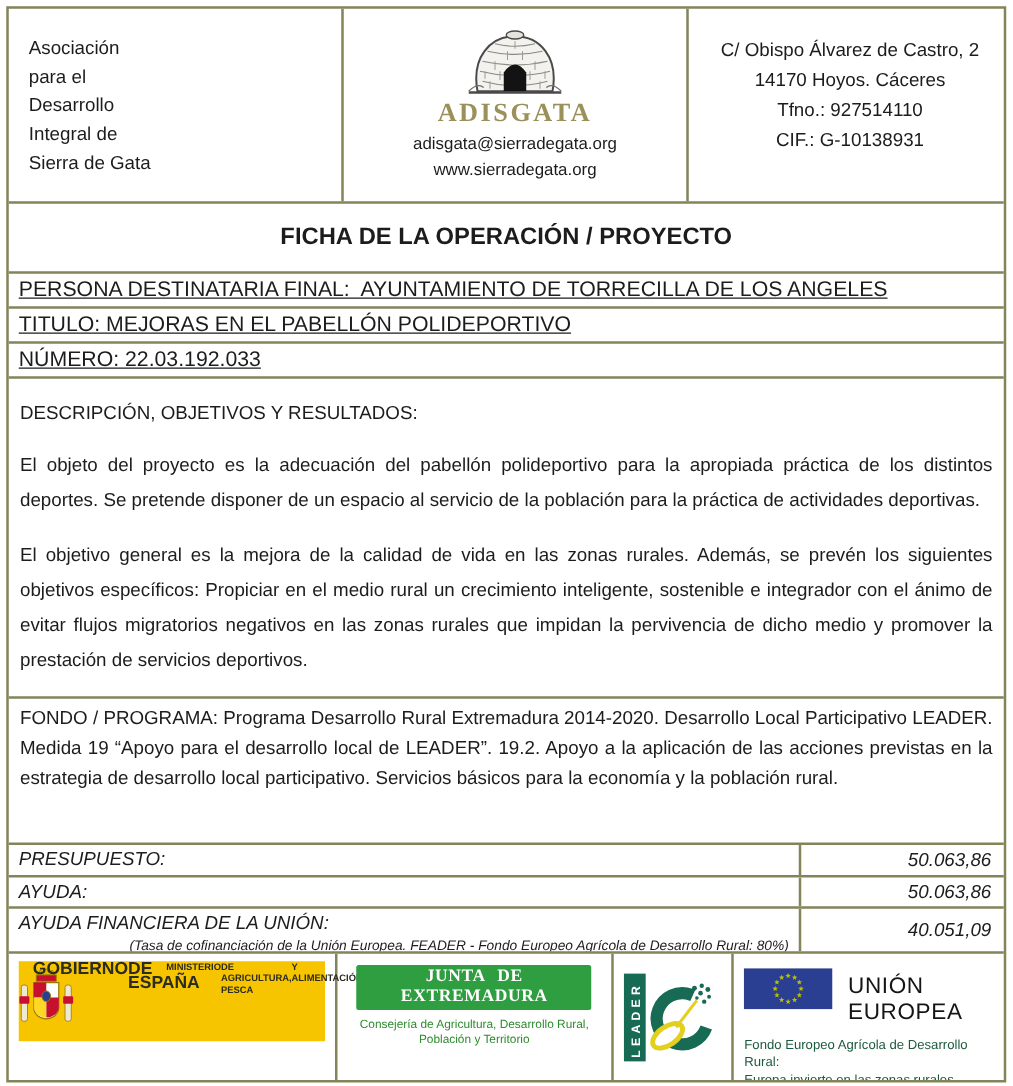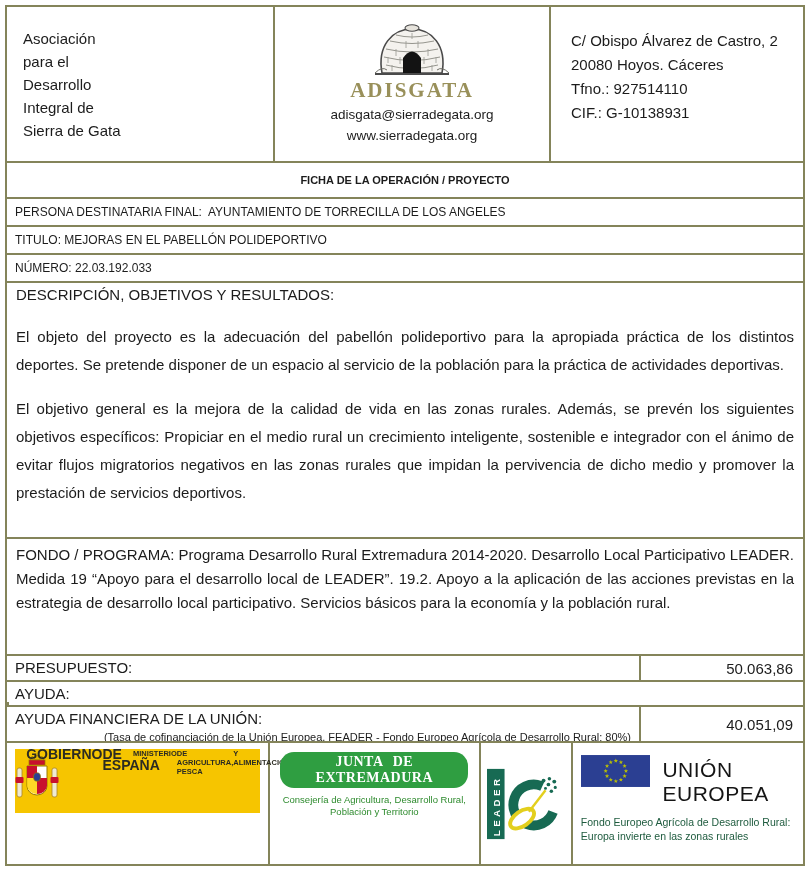--- a/index.html
+++ b/index.html
@@ -17,41 +17,41 @@
     position:absolute;left:5px;top:5px;width:800px;height:861px;
     border:2px solid var(--olive);
     display:flex;flex-direction:column;background:#fff;
   }
   
   .header-row{height:156px;display:flex;border-bottom:2px solid var(--olive);}
   .h-cell{height:100%;}
   .h-left{width:268px;border-right:2px solid var(--olive);padding:20px 10px 0 16px;
     font-size:15px;line-height:23px;}
   .h-center{width:276px;border-right:2px solid var(--olive);text-align:center;padding-top:8px;}
-  .h-right{flex:1;text-align:left;padding:22px 14px 0 6px;font-size:15px;line-height:24px;margin-left:14px;}
+  .h-right{flex:1;text-align:center;padding:22px 14px 0 6px;font-size:15px;line-height:24px;margin-left:14px;}
   .acronym{font-family:"Liberation Serif", serif;font-weight:bold;font-size:21px;
     letter-spacing:2px;color:#99905a;margin-top:1px;}
   .h-contact{font-size:13.5px;line-height:19px;margin-top:2px;}
   
-  .title-row{height:36px;border-bottom:2px solid var(--olive);display:flex;
-    align-items:center;justify-content:center;font-weight:bold;font-size:11px;}
+  .title-row{height:56px;border-bottom:2px solid var(--olive);display:flex;
+    align-items:center;justify-content:center;font-weight:bold;font-size:19px;}
   
   .simple-row{height:28px;border-bottom:2px solid var(--olive);display:flex;
-    align-items:center;padding-left:8px;font-size:12px;white-space:pre-wrap;overflow:hidden;}
-  
-  .desc-cell{height:256px;border-bottom:2px solid var(--olive);padding:0 9px;overflow:hidden;}
+    align-items:center;padding-left:8px;font-size:17px;white-space:pre-wrap;overflow:hidden;text-decoration:underline;}
+  
+  .desc-cell{height:256px;border-bottom:2px solid var(--olive);padding:16px 9px;overflow:hidden;}
   .desc-label{font-size:15px;line-height:24px;}
   .desc-cell p{margin:16px 0 0 0;font-size:15px;line-height:28px;text-align:justify;}
   
   .fondo-cell{height:117px;border-bottom:2px solid var(--olive);padding:4px 9px;
     font-size:15px;line-height:24px;text-align:justify;overflow:hidden;}
   
-  .fin-row{display:flex;border-bottom:2px solid var(--olive);overflow:hidden;}
+  .fin-row{display:flex;border-bottom:2px solid var(--olive);overflow:hidden;font-style:italic;}
   .fin-row.r1{height:26px;}
-  .fin-row.r2{height:25px;flex-direction:column;}
+  .fin-row.r2{height:25px;}
   .fin-row.r3{height:36px;}
   .fin-label{flex:1;padding:3px 8px 0 8px;font-size:15px;}
   .fin-label .note{display:block;font-size:11px;line-height:14px;margin-top:3px;text-align:right;}
   .fin-value{width:164px;border-left:2px solid var(--olive);display:flex;
     align-items:center;justify-content:flex-end;padding-right:10px;font-size:15px;}
   
   .footer-row{flex:1;display:flex;overflow:hidden;}
   .f-cell{height:100%;border-right:2px solid var(--olive);}
   .f-cell:last-child{border-right:none;}
   .f-spain{width:263px;padding:6px 8px;}
@@ -59,29 +59,29 @@
   .spain-flag{width:16px;display:flex;flex-direction:column;}
   .spain-flag .red{height:15px;background:#d00f1f;}
   .spain-flag .yel{flex:1;background:#ffd100;}
   .spain-arms{width:46px;display:flex;align-items:center;justify-content:center;}
   .spain-gob{width:68px;display:flex;flex-direction:row;justify-content:center;
     font-size:14px;font-weight:bold;line-height:11px;color:#2b2b22;}
   .spain-div{width:1px;background:#6d6d4a;margin:10px 4px 10px 2px;}
   .spain-min{flex:1;display:flex;flex-direction:row;justify-content:center;
     font-size:7.5px;font-weight:bold;line-height:9px;color:#2b2b22;}
   .f-junta{width:224px;text-align:center;padding-top:9px;}
-  .junta-box{width:188px;height:36px;background:#2f9e41;margin:0 auto;border-radius:14px;
+  .junta-box{width:188px;height:36px;background:#2f9e41;margin:0 auto;border-radius:2px;
     display:flex;align-items:center;justify-content:center;color:#fff;
     font-family:"Liberation Serif", serif;font-weight:bold;font-size:14px;
     letter-spacing:0.5px;word-spacing:6px;}
   .junta-sub{margin-top:6px;color:#2e8b2e;font-size:9.5px;line-height:12px;}
   .f-leader{width:98px;display:flex;align-items:center;justify-content:center;}
   .f-eu{flex:1;padding:6px 8px;}
   .eu-top{display:flex;align-items:flex-start;}
-  .eu-title{font-size:21px;letter-spacing:0.5px;color:#151515;margin:9px 0 0 12px;}
+  .eu-title{font-size:18px;letter-spacing:0.5px;color:#151515;margin:9px 0 0 12px;}
   .eu-sub{margin-top:9px;color:#1e5b3e;font-size:10.5px;line-height:14px;}
   svg{display:block;}
 </style>
 </head>
 <body>
 
 <svg width="0" height="0" aria-hidden="true">
   <defs>
     <path id="star" d="M0,-4 L1,-1.37 L3.8,-1.24 L1.62,0.53 L2.35,3.24 L0,1.7 L-2.35,3.24 L-1.62,0.53 L-3.8,-1.24 L-1,-1.37 Z"></path>
   </defs>
@@ -106,21 +106,21 @@
         <path d="M41,54 v-15 q9,-13 18,0 v15 z" fill="#131313"></path>
         <path d="M13,55 h74" stroke="#4a4a4a" stroke-width="2"></path>
         <path d="M13,54 q7,-7 12,-3 M87,54 q-7,-7 -12,-3" fill="none" stroke="#6f6f67" stroke-width="1"></path>
       </svg>
       <div class="acronym">ADISGATA</div>
       <div class="h-contact">adisgata@sierradegata.org</div>
       <div class="h-contact">www.sierradegata.org</div>
     </div>
     <div class="h-cell h-right">
       <div>C/ Obispo Álvarez de Castro, 2</div>
-      <div>20080 Hoyos. Cáceres</div>
+      <div>14170 Hoyos. Cáceres</div>
       <div>Tfno.: 927514110</div>
       <div>CIF.: G-10138931</div>
     </div>
   </div>
 
   <div class="title-row">FICHA DE LA OPERACIÓN / PROYECTO</div>
 
   <div class="simple-row">PERSONA DESTINATARIA FINAL:  AYUNTAMIENTO DE TORRECILLA DE LOS ANGELES</div>
   <div class="simple-row">TITULO: MEJORAS EN EL PABELLÓN POLIDEPORTIVO</div>
   <div class="simple-row">NÚMERO: 22.03.192.033</div>

